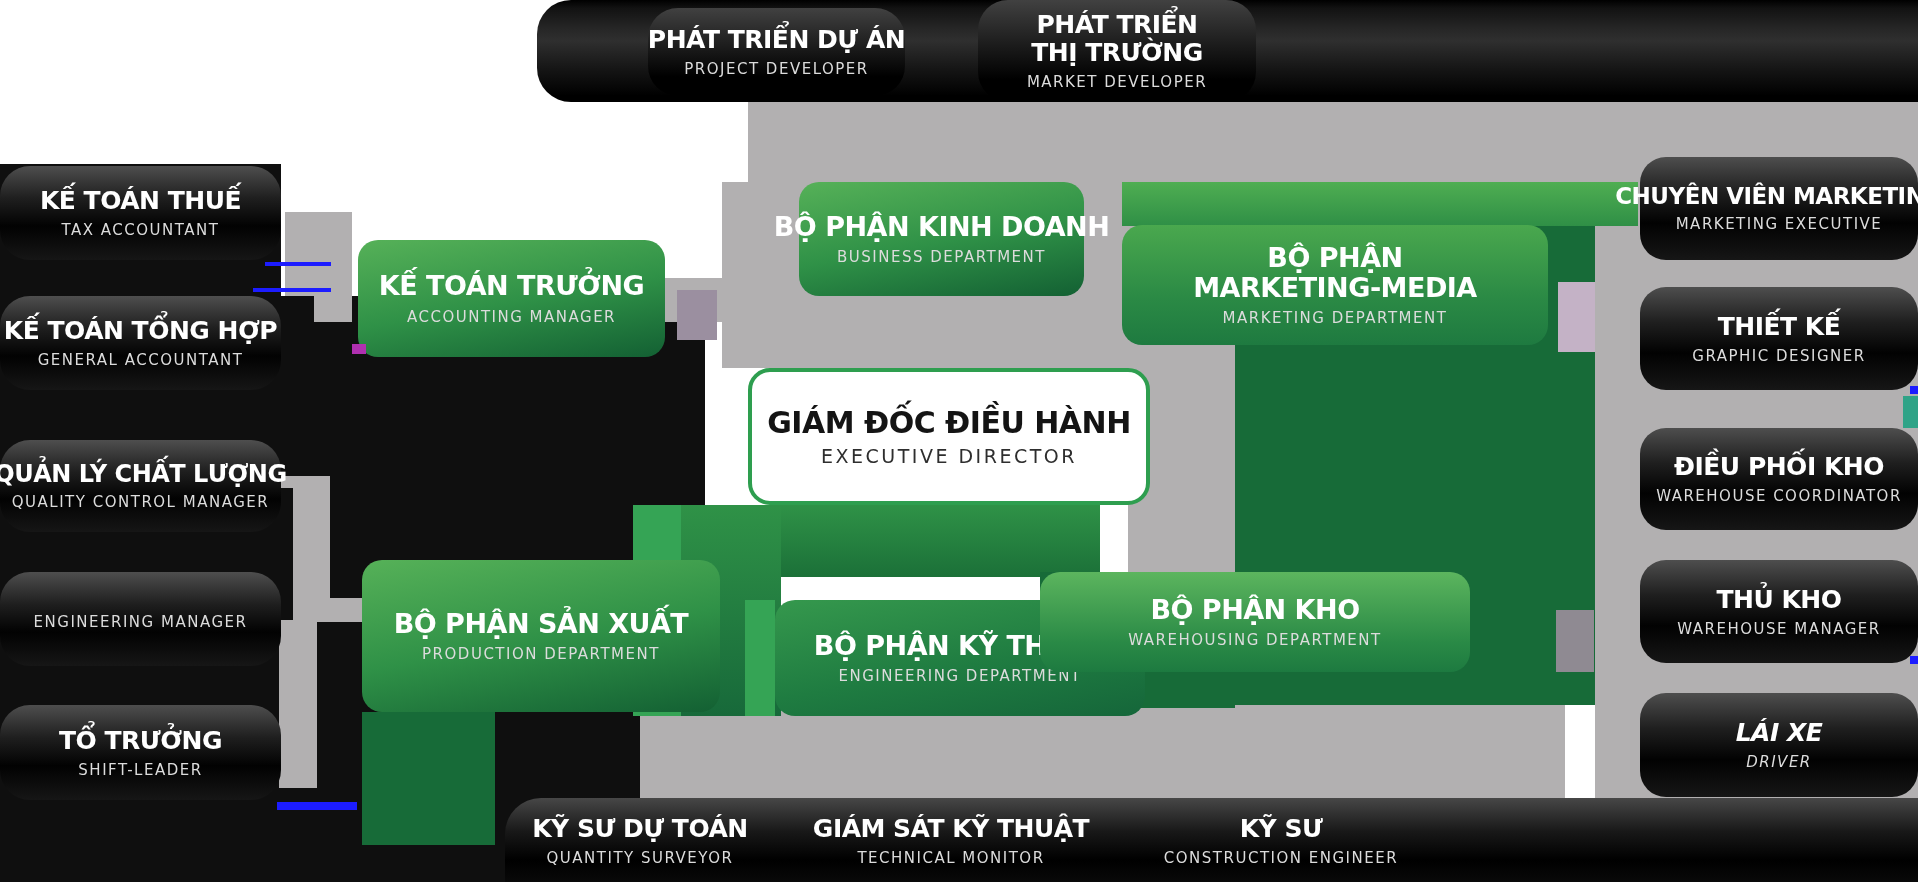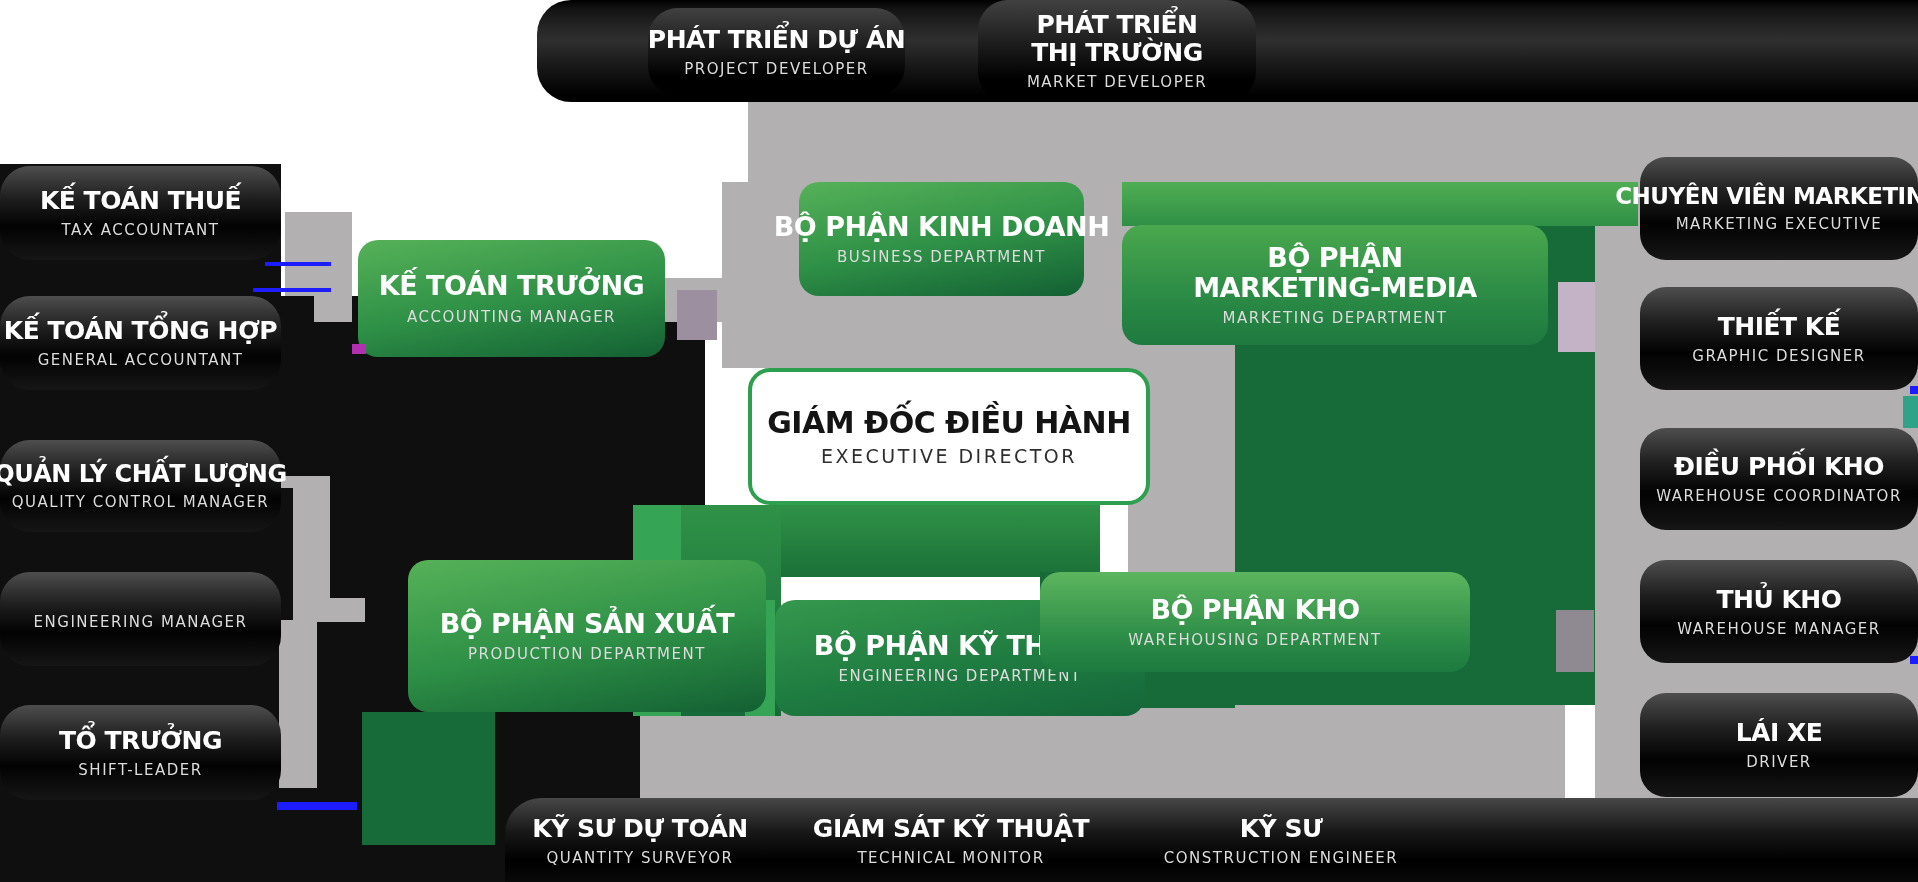--- a/index.html
+++ b/index.html
@@ -126,21 +126,21 @@
   </div>
   <div class="abs node greenbox" style="left:358px;top:240px;width:307px;height:117px;">
     <div class="t">KẾ TOÁN TRƯỞNG</div>
     <div class="s">ACCOUNTING MANAGER</div>
   </div>
   <div class="abs node greenbox" style="left:1122px;top:225px;width:426px;height:120px;background:linear-gradient(180deg,#4aa84e 0%,#2b8a45 60%,#1e7a40 100%);">
     <div class="t">BỘ PHẬN</div>
     <div class="t">MARKETING-MEDIA</div>
     <div class="s">MARKETING DEPARTMENT</div>
   </div>
-  <div class="abs node greenbox" style="left:362px;top:560px;width:358px;height:152px;margin-left:46px;">
+  <div class="abs node greenbox" style="left:362px;top:560px;width:358px;height:152px;">
     <div class="t">BỘ PHẬN SẢN XUẤT</div>
     <div class="s">PRODUCTION DEPARTMENT</div>
   </div>
   <div class="abs node greenbox" style="left:775px;top:600px;width:370px;height:116px;background:linear-gradient(170deg,#35984d 0%,#1f7c41 55%,#15663a 100%);">
     <div class="t">BỘ PHẬN KỸ THUẬT</div>
     <div class="s">ENGINEERING DEPARTMENT</div>
   </div>
   <div class="abs node khobox" style="left:1040px;top:572px;width:430px;height:100px;">
     <div class="t">BỘ PHẬN KHO</div>
     <div class="s">WAREHOUSING DEPARTMENT</div>
@@ -160,21 +160,21 @@
     <div class="s">GRAPHIC DESIGNER</div>
   </div>
   <div class="abs node blackbox" style="left:1640px;top:428px;width:278px;height:102px;border-radius:26px;">
     <div class="t">ĐIỀU PHỐI KHO</div>
     <div class="s">WAREHOUSE COORDINATOR</div>
   </div>
   <div class="abs node blackbox" style="left:1640px;top:560px;width:278px;height:103px;border-radius:26px;">
     <div class="t">THỦ KHO</div>
     <div class="s">WAREHOUSE MANAGER</div>
   </div>
-  <div class="abs node blackbox" style="left:1640px;top:693px;width:278px;height:104px;border-radius:26px;">
+  <div class="abs node blackbox" style="left:1640px;top:693px;width:278px;height:104px;border-radius:26px;font-style:italic;">
     <div class="t">LÁI XE</div>
     <div class="s">DRIVER</div>
   </div>
 
   <div class="abs bottomrow" style="left:505px;top:798px;width:1413px;height:84px;">
     <div class="bottomgroup" style="left:0;width:270px;">
       <div class="t">KỸ SƯ DỰ TOÁN</div>
       <div class="s">QUANTITY SURVEYOR</div>
     </div>
     <div class="bottomgroup" style="left:296px;width:300px;">

